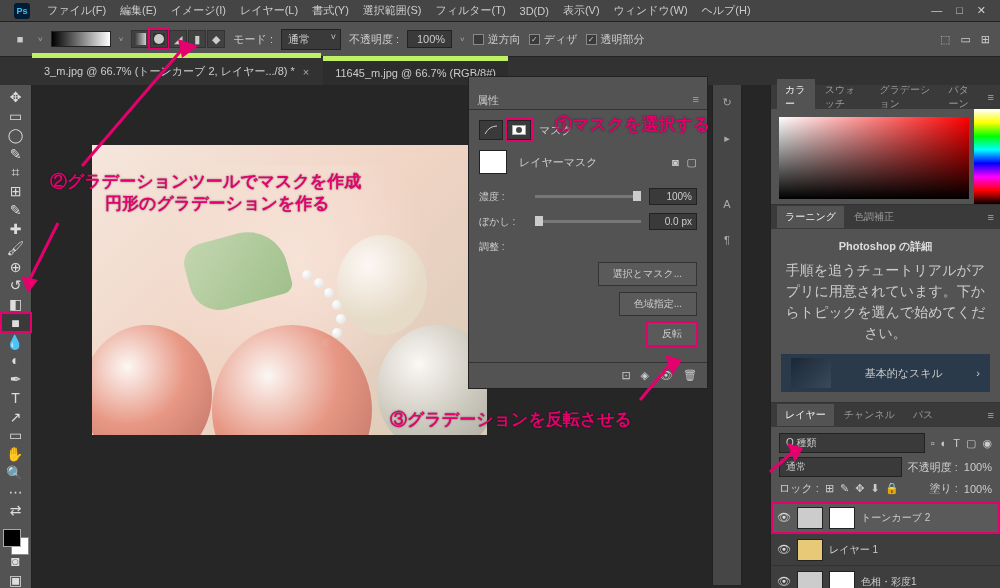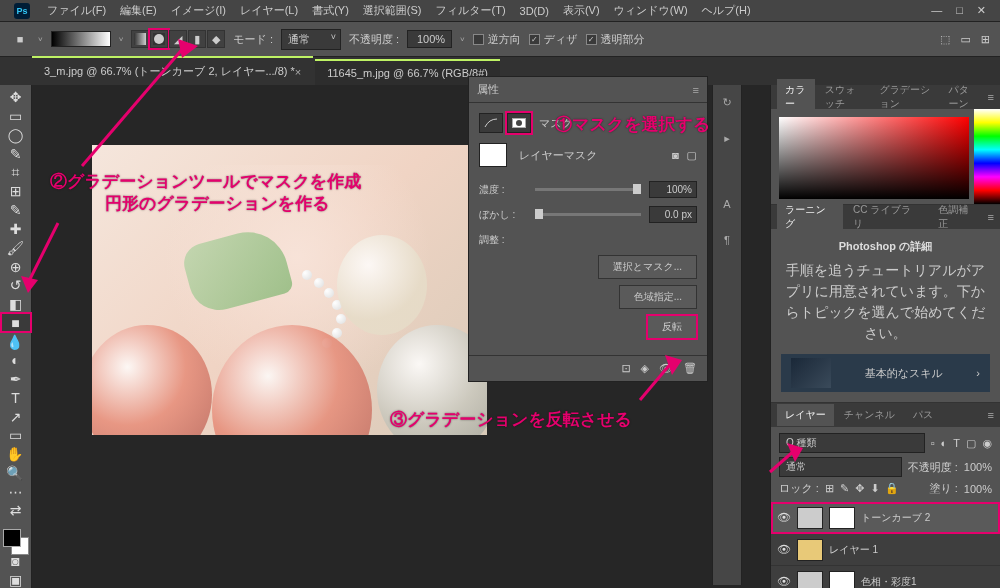--- a/index.html
+++ b/index.html
@@ -15,21 +15,21 @@
 .optbar .gradtype{width:18px;height:18px;border:1px solid #333;background:#414141;cursor:pointer;display:flex;align-items:center;justify-content:center}
 .optbar .gradtype.hl{outline:2px solid #e5006d}
 .optbar .lbl{color:#ccc;font-size:11px}
 .optbar .sel{background:#3a3a3a;border:1px solid #222;padding:2px 16px 2px 6px;font-size:11px;min-width:60px;position:relative}
 .optbar .sel::after{content:"˅";position:absolute;right:4px;top:2px;font-size:9px}
 .optbar .num{background:#3a3a3a;border:1px solid #222;padding:2px 6px;width:45px;text-align:right}
 .optbar .check{display:flex;align-items:center;gap:4px}
 .optbar .check .box{width:11px;height:11px;border:1px solid #888;background:#3a3a3a;display:flex;align-items:center;justify-content:center;font-size:8px}
 .optbar .right{margin-left:auto;display:flex;gap:10px;color:#aaa}
 .tabbar{height:28px;background:#323232;display:flex;align-items:flex-end;padding-left:32px}
-.tab{background:#2d2d2d;border-top:2px solid #bef264;padding:6px 12px;font-size:10px;color:#ccc;margin-right:2px;display:flex;align-items:center;gap:0;cursor:pointer}
+.tab{background:#2d2d2d;border-top:5px solid #bef264;padding:6px 12px;font-size:10px;color:#ccc;margin-right:2px;display:flex;align-items:center;gap:8px;cursor:pointer}
 .tab.active{background:#323232;color:#fff}
 .tab .close{color:#aaa;cursor:pointer}
 .main{position:absolute;top:85px;left:0;right:0;bottom:0;display:flex}
 .toolbar{width:32px;background:#535353;border-right:1px solid #222;display:flex;flex-direction:column;padding-top:4px;gap:2px}
 .toolbar .tool{width:28px;height:24px;margin:0 auto;display:flex;align-items:center;justify-content:center;cursor:pointer;color:#ddd;font-size:14px;position:relative}
 .toolbar .tool.active{background:#3a3a3a}
 .toolbar .tool.hl{outline:2px solid #e5006d}
 .toolbar .colors{margin-top:6px;position:relative;height:34px}
 .toolbar .fg{width:18px;height:18px;background:#000;border:1px solid #aaa;position:absolute;left:3px;top:2px}
 .toolbar .bg{width:18px;height:18px;background:#fff;border:1px solid #888;position:absolute;left:11px;top:10px}
@@ -65,21 +65,21 @@
 .layer-opts .icons{display:flex;gap:6px;color:#999}
 .layer-list{flex:1;overflow-y:auto;background:#3e3e3e}
 .layer{display:flex;align-items:center;height:32px;border-bottom:1px solid #333;padding:0 6px;gap:6px;cursor:pointer}
 .layer.sel{background:#5a5a5a}
 .layer.hl{outline:2px solid #e5006d;outline-offset:-2px}
 .layer .vis{width:14px;color:#ddd}
 .layer .thumb{width:26px;height:22px;background:#888;border:1px solid #222}
 .layer .mask-thumb{width:26px;height:22px;background:#fff;border:1px solid #222}
 .layer .name{font-size:10px;flex:1;overflow:hidden;text-overflow:ellipsis;white-space:nowrap}
 .prop-panel{position:absolute;left:468px;top:76px;width:240px;background:#535353;border:1px solid #222;z-index:10}
-.prop-panel .hdr{height:26px;display:flex;align-items:center;padding:0 8px;font-size:11px;border-bottom:1px solid #333}
+.prop-panel .hdr{height:26px;display:flex;padding:16px 8px;font-size:11px;border-bottom:1px solid #333}
 .prop-panel .hdr .menu{margin-left:auto;color:#aaa;cursor:pointer}
 .prop-panel .body{padding:10px}
 .prop-panel .modebtns{display:flex;gap:4px;margin-bottom:10px;align-items:center}
 .prop-panel .modebtn{width:24px;height:20px;background:#3a3a3a;border:1px solid #222;cursor:pointer;display:flex;align-items:center;justify-content:center;position:relative}
 .prop-panel .modebtn.hl{outline:2px solid #e5006d}
 .prop-panel .maskrow{display:flex;align-items:center;gap:12px;margin-bottom:14px}
 .prop-panel .mask-preview{width:28px;height:24px;background:#fff;border:1px solid #222}
 .prop-panel .mask-icons{margin-left:auto;display:flex;gap:8px;color:#aaa}
 .prop-panel .slider-row{display:flex;align-items:center;margin-bottom:8px;gap:8px}
 .prop-panel .slider-row .lbl{width:48px;font-size:10px}
@@ -245,21 +245,20 @@
         <div class="menu">≡</div>
       </div>
       <div class="color-panel">
         <div class="color-main"></div>
           <div class="color-spectrum"></div>
       </div>
     </div>
     <div class="panel">
       <div class="panel-tabs">
         <div class="ptab active">ラーニング</div>
-        <div class="ptab">CC ライブラリ</div>
         <div class="ptab">色調補正</div>
         <div class="menu">≡</div>
       </div>
       <div class="learn-panel">
         <h4>Photoshop の詳細</h4>
         <p>手順を追うチュートリアルがアプリに用意されています。下からトピックを選んで始めてください。</p>
         <div class="tutorial-card">
           <div class="thumb"></div>
           <span>基本的なスキル</span>
           <span>›</span>

